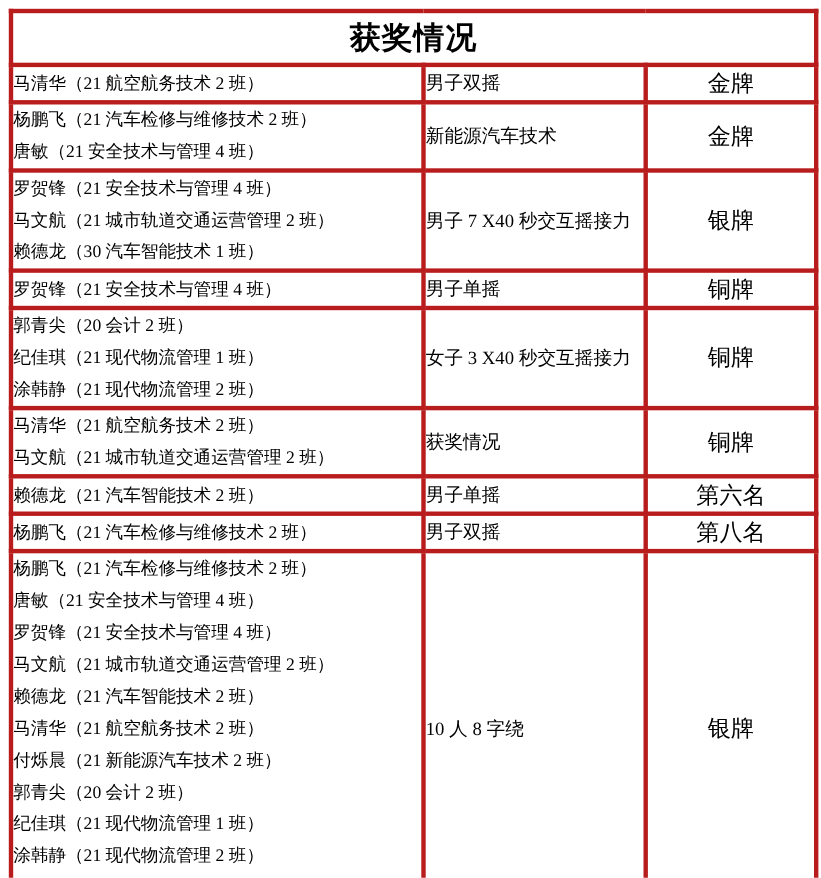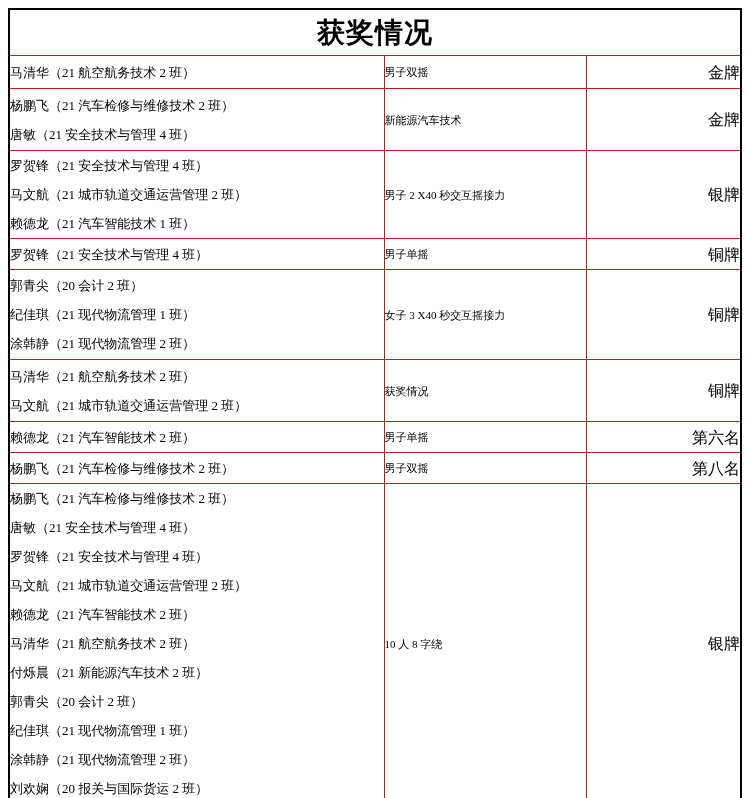--- a/index.html
+++ b/index.html
@@ -13,50 +13,50 @@
     color: #000000;
   }
   .doc-table {
     border-collapse: collapse;
     table-layout: fixed;
     width: 732px;
     margin: 8px 0 0 8px;
     border: 2px solid #000;
   }
   .doc-table td {
-    border: 1px solid #b91c1c;
+    border: 4px solid #b91c1c;
     vertical-align: middle;
     padding: 0;
     overflow: hidden;
   }
   .title-cell {
     text-align: center;
     font-size: 28px;
     font-weight: bold;
     height: 45px;
     letter-spacing: 1px;
   }
   .names-cell {
-    font-size: 13px;
+    font-size: 16px;
     line-height: 29px;
     padding: 1px 2px 1px 5px;
     margin-left: 40px;
   }
   .names-cell .name-line {
     white-space: nowrap;
   }
   .event-cell {
-    font-size: 11px;
+    font-size: 17px;
     line-height: 30px;
     padding: 1px 4px 1px 9px;
   }
   .award-cell {
-    font-size: 16px;
+    font-size: 21px;
     line-height: 29px;
-    text-align: right;
+    text-align: center;
   }
 </style>
 </head>
 <body>
 
 <table class="doc-table">
   <colgroup>
     <col style="width:375px">
     <col style="width:202px">
     <col style="width:155px">
@@ -79,23 +79,23 @@
           <div class="name-line">杨鹏飞（21 汽车检修与维修技术 2 班）</div>
           <div class="name-line">唐敏（21 安全技术与管理 4 班）</div>
         </td>
         <td class="event-cell">新能源汽车技术</td>
         <td class="award-cell">金牌</td>
       </tr>
       <tr style="height: 88px;">
         <td class="names-cell">
           <div class="name-line">罗贺锋（21 安全技术与管理 4 班）</div>
           <div class="name-line">马文航（21 城市轨道交通运营管理 2 班）</div>
-          <div class="name-line">赖德龙（21 汽车智能技术 1 班）</div>
+          <div class="name-line">赖德龙（30 汽车智能技术 1 班）</div>
         </td>
-        <td class="event-cell">男子 2 X40 秒交互摇接力</td>
+        <td class="event-cell">男子 7 X40 秒交互摇接力</td>
         <td class="award-cell">银牌</td>
       </tr>
       <tr style="height: 30px;">
         <td class="names-cell">
           <div class="name-line">罗贺锋（21 安全技术与管理 4 班）</div>
         </td>
         <td class="event-cell">男子单摇</td>
         <td class="award-cell">铜牌</td>
       </tr>
       <tr style="height: 90px;">

